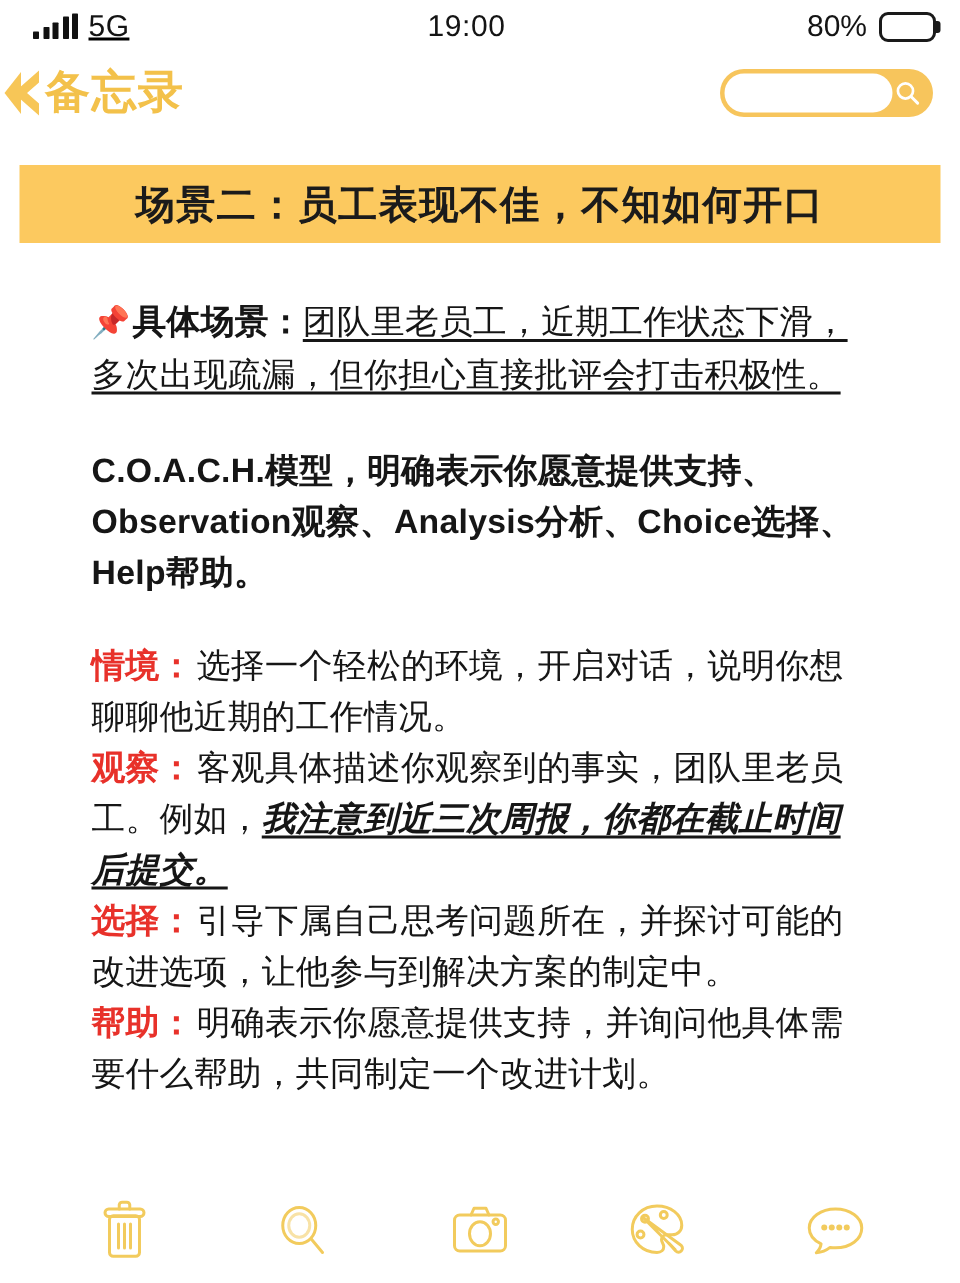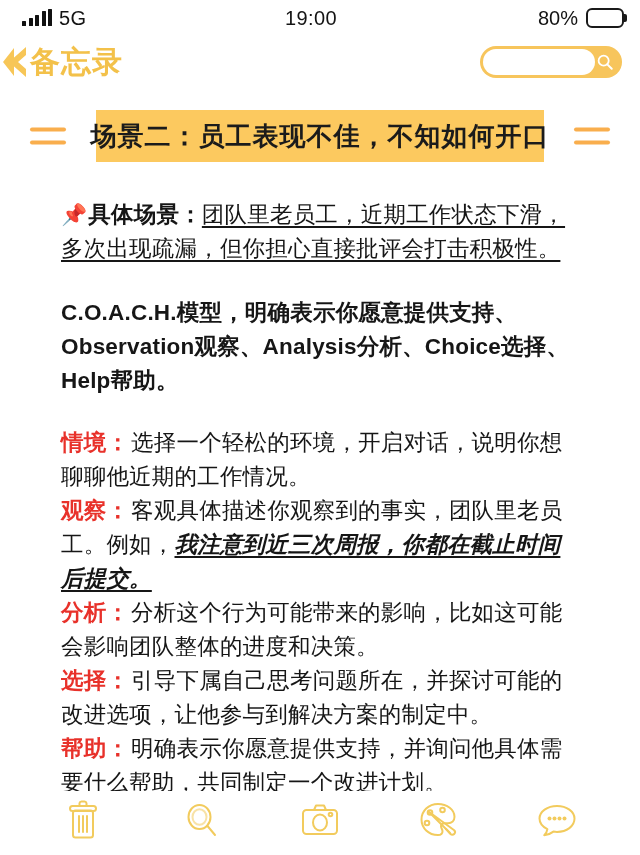--- a/index.html
+++ b/index.html
@@ -22,20 +22,21 @@
     height: 36px;
     display: flex;
     align-items: center;
     padding: 0 16px 0 22px;
     box-sizing: border-box;
   }
   .sb-left {
     display: flex;
     align-items: flex-start;
     gap: 7px;
+    text-decoration: underline;
   }
   .signal-bars {
     display: flex;
     align-items: flex-end;
     gap: 2.5px;
     height: 17px;
   }
   .signal-bars i {
     display: block;
     width: 4px;
@@ -186,21 +187,21 @@
     width: 36px;
     height: 4px;
     background: #f9ae4d;
     border-radius: 2px;
   }
   .banner {
     position: relative;
     z-index: 2;
     background: #fcc95f;
     height: 52px;
-    width: 448px;
+    width: 614px;
     display: flex;
     align-items: center;
     justify-content: center;
     box-sizing: border-box;
   }
   .banner-text {
     font-size: 26px;
     font-weight: bold;
     color: #1b1b1b;
     letter-spacing: 1px;
@@ -343,23 +344,20 @@
   </div>
 
   <div class="blk model">C.O.A.C.H.模型，明确表示你愿意提供支持、Observation观察、Analysis分析、Choice选择、Help帮助。</div>
 
   <div class="steps">
     <div class="step">
       <span class="lab">情境：</span><span>选择一个轻松的环境，开启对话，说明你想聊聊他近期的工作情况。</span>
     </div>
     <div class="step">
       <span class="lab">观察：</span><span>客观具体描述你观察到的事实，团队里老员工。例如，</span><span class="quote">我注意到近三次周报，你都在截止时间后提交。</span>
-    </div>
-    <div class="step">
-      <span class="lab">分析：</span><span>分析这个行为可能带来的影响，比如这可能会影响团队整体的进度和决策。</span>
     </div>
     <div class="step">
       <span class="lab">选择：</span><span>引导下属自己思考问题所在，并探讨可能的改进选项，让他参与到解决方案的制定中。</span>
     </div>
     <div class="step">
       <span class="lab">帮助：</span><span>明确表示你愿意提供支持，并询问他具体需要什么帮助，共同制定一个改进计划。</span>
     </div>
   </div>
 
 </div>

